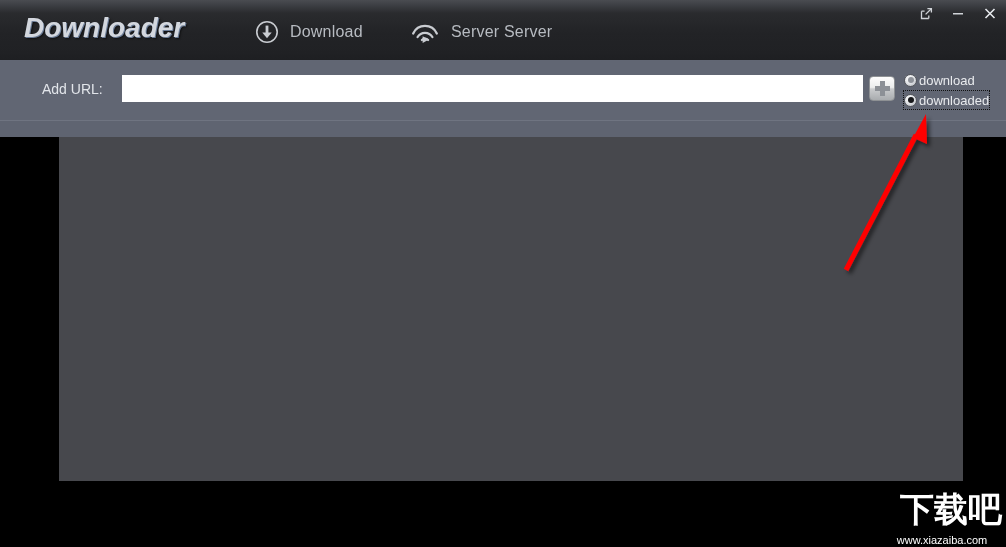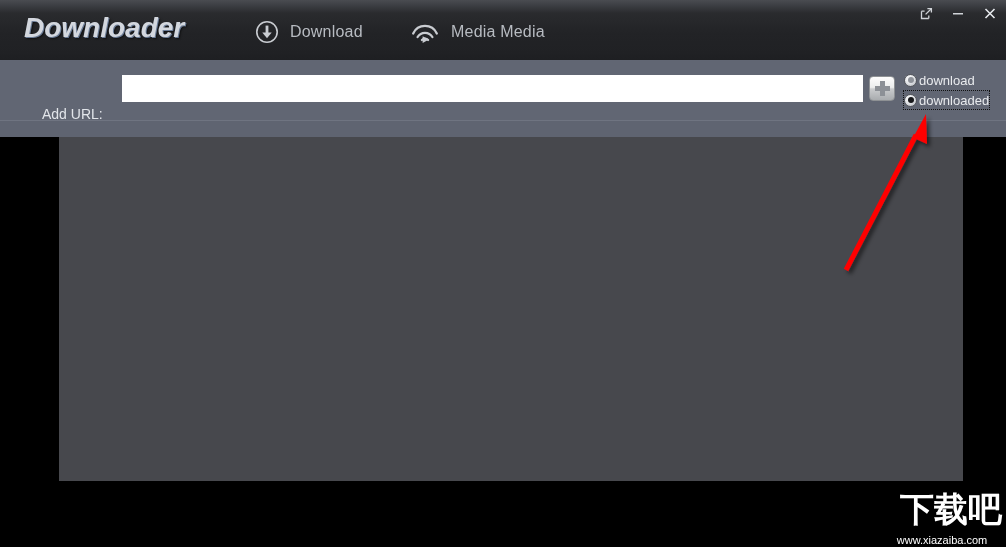--- a/index.html
+++ b/index.html
@@ -114,21 +114,20 @@
     background: #5f6471;
   }
 
   .addurl-label {
     position: absolute;
     left: 42px;
     top: 81px;
     font-size: 14px;
     color: #e2e5ea;
     white-space: nowrap;
-    margin-top: 25px;
   }
   .url-input {
     position: absolute;
     left: 122px;
     top: 75px;
     width: 741px;
     height: 27px;
     background: #ffffff;
     border: 1px solid #ffffff;
     box-sizing: border-box;
@@ -285,21 +284,21 @@
 
     <div class="navitem" id="nav-mediaserver">
       <span class="iconwrap">
         <svg class="icon-media" viewBox="0 0 30 24">
           <path d="M3.2 13.5 A13 13 0 0 1 26.8 13.5" fill="none" stroke="#c9ccd1" stroke-width="2.3" stroke-linecap="round"></path>
           <path d="M7.6 17.0 A8.6 8.6 0 0 1 22.4 17.0" fill="none" stroke="#c9ccd1" stroke-width="2.3" stroke-linecap="round"></path>
           <path d="M11.9 20.0 A4.3 4.3 0 0 1 18.1 20.0" fill="none" stroke="#c9ccd1" stroke-width="2.3" stroke-linecap="round"></path>
           <path d="M12.6 16.2 L19.0 19.6 L12.6 23.0 Z" fill="#c9ccd1"></path>
         </svg>
       </span>
-      <span class="navlabel">Media Media</span>
+      <span class="navlabel">Server Server</span>
     </div>
 
     <div class="wincontrols">
       <div class="winbtn">
         <svg width="13" height="13" viewBox="0 0 13 13">
           <path d="M1.5 4.2 V11.5 H8.8" fill="none" stroke="#d0d3d8" stroke-width="1.3"></path>
           <path d="M1.5 4.2 H4.6 M8.8 11.5 V8.4" fill="none" stroke="#d0d3d8" stroke-width="1.3"></path>
           <path d="M5.6 7.4 L11.3 1.7" fill="none" stroke="#d0d3d8" stroke-width="1.3"></path>
           <path d="M7.4 1.6 H11.4 V5.6" fill="none" stroke="#d0d3d8" stroke-width="1.3"></path>
         </svg>

